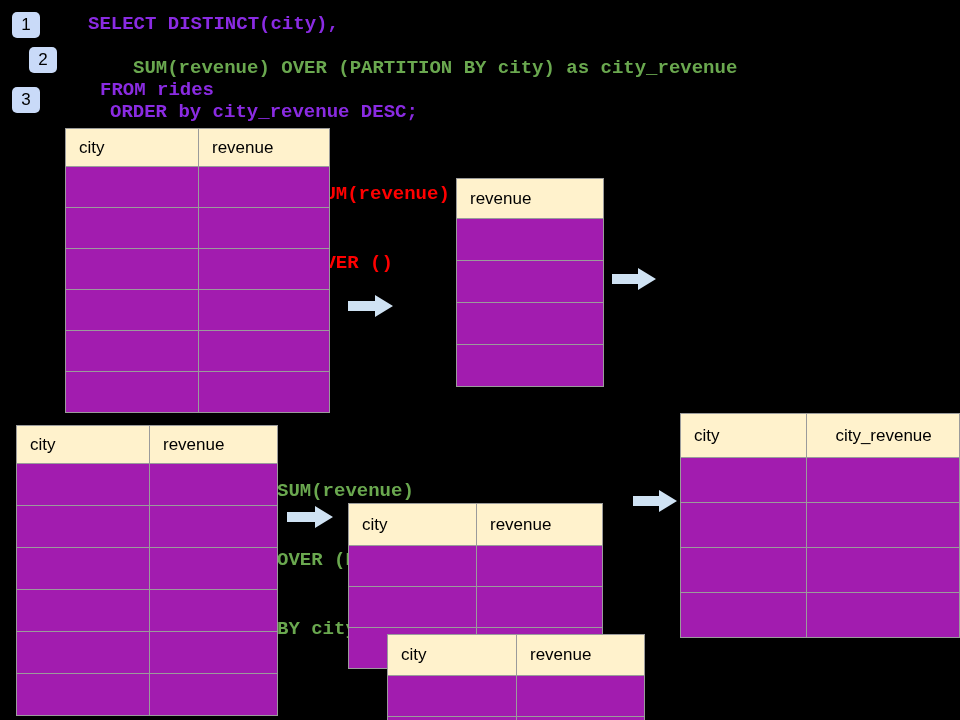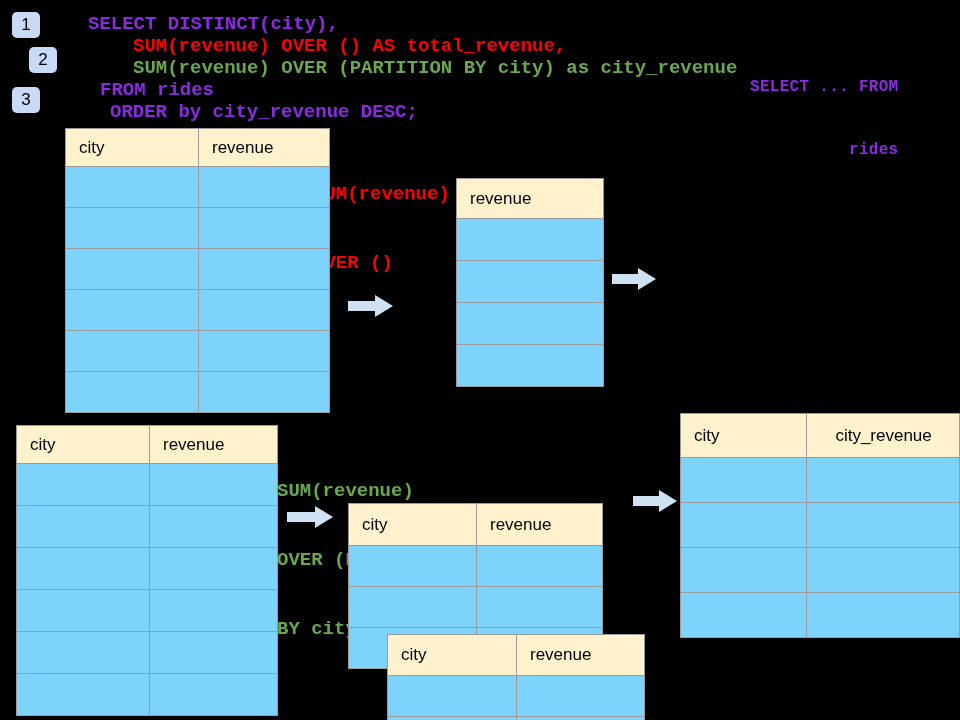--- a/index.html
+++ b/index.html
@@ -30,21 +30,21 @@
     color:#000; font-size:17px;
     display:flex; align-items:center; justify-content:center;
   }
   .b1 { left:12px; top:12px; }
   .b2 { left:29px; top:47px; }
   .b3 { left:12px; top:87px; }
 
   
   table.dt {
     position:absolute; border-collapse:collapse; table-layout:fixed;
-    background:#7dd3fc;
+    background:#a21caf;
   }
   .dt th, .dt td { border:1px solid var(--table-border, #9B9B9B); }
   .dt th {
     background:var(--header-bg, #FFF2CC); color:#000;
     font-weight:normal; font-size:17px; text-align:left;
     padding:0 0 0 13px;
   }
   .dt td { padding:0; }
 
   .t-source-top   { left:65px;  top:128px; }
@@ -81,29 +81,24 @@
 </head>
 <body>
 
 <div class="canvas">
 
   <div class="badge b1">1</div>
   <div class="badge b2">2</div>
   <div class="badge b3">3</div>
 
   <div class="code sql-line c-purple" style="left:88px; top:13px;">SELECT DISTINCT(city),</div>
-  <div class="code sql-line c-red" style="left:133px; top:35px;">SUM(revenue) OVER () AS total_revenue,</div>
   <div class="code sql-line c-green" style="left:133px; top:57px;">SUM(revenue) OVER (PARTITION BY city) as city_revenue</div>
   <div class="code sql-line c-purple" style="left:100px; top:79px;">FROM rides</div>
   <div class="code sql-line c-purple" style="left:110px; top:101px;">ORDER by city_revenue DESC;</div>
 
-  <div class="code side-note c-purple" style="left:750px; top:35px;">
-    <div>SELECT ... FROM</div>
-    <div>rides</div>
-  </div>
 
   <div class="code note c-red" style="left:313px; top:137px;">
     <div>SUM(revenue)</div>
     <div>OVER ()</div>
   </div>
 
   <div class="code note c-green" style="left:277px; top:434px;">
     <div>SUM(revenue)</div>
     <div>OVER (PARTITION</div>
     <div>BY city)</div>

